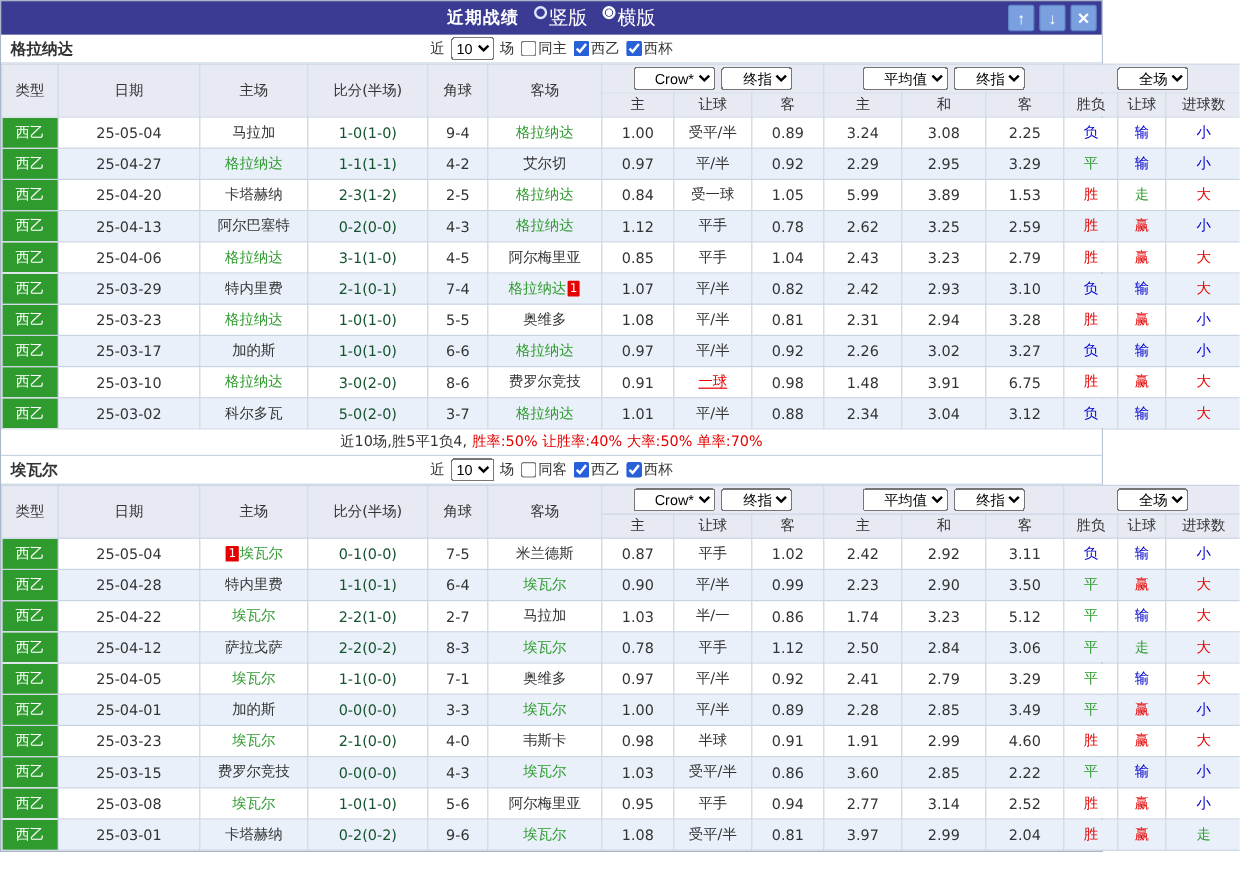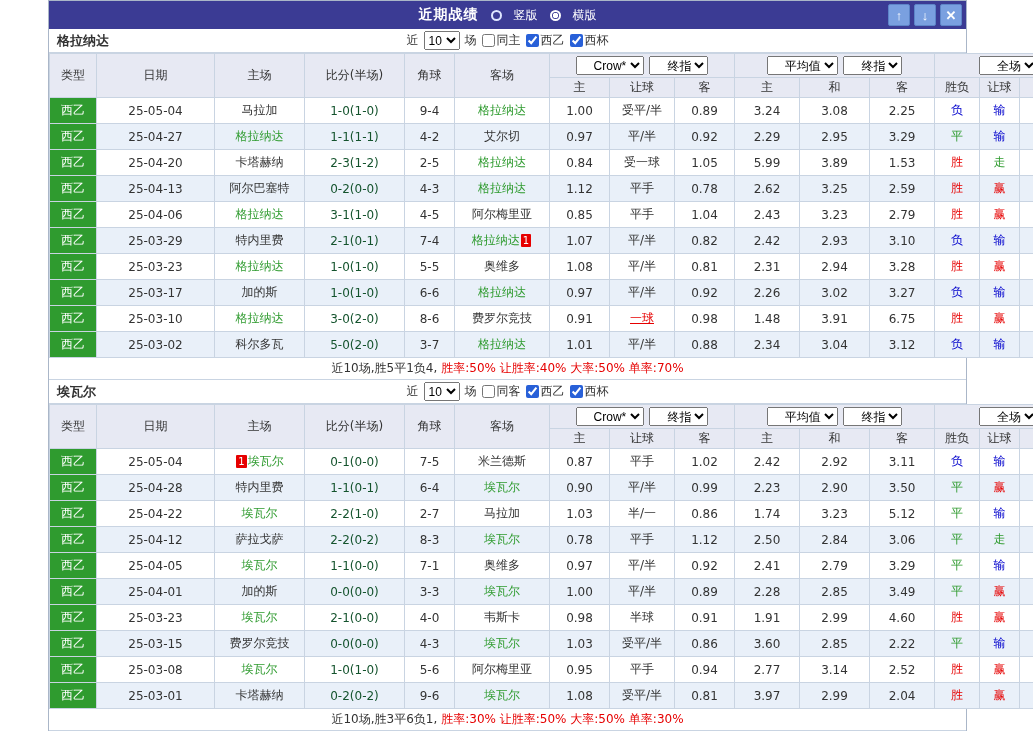--- a/index.html
+++ b/index.html
@@ -2,29 +2,29 @@
 <html><head>
 <meta charset="utf-8">
 <style>
   * { margin:0; padding:0; box-sizing:border-box; }
   html,body { background:#fff; }
   body {
     width:1033px; height:731px; overflow:hidden;
     font-family:"DejaVu Sans","Liberation Sans",sans-serif;
     font-size:12px; color:#333;
   }
-  .panel { width:919px; border:1px solid #aab6c8;margin-left:48px; }
+  .panel { width:919px; border:1px solid #aab6c8; }
 
   
   .titlebar {
     height:28px; background:#3b3b94; display:flex; align-items:center; position:relative;
   }
   .title-center { flex:1; display:flex; justify-content:center; align-items:center; gap:12px; color:#fff; }
   .title-text { font-weight:bold; font-size:14px; letter-spacing:1px; }
-  .radio { display:inline-flex; align-items:center; gap:12px; cursor:pointer; font-size:12px; color:#fff; }
+  .radio { display:inline-flex; gap:2px; cursor:pointer; font-size:16px; color:#fff; }
   .rdot { width:11px; height:11px; border:2px solid #dfe6ff; border-radius:50%; display:inline-block; background:transparent; }
   .rdot.on { border-color:#fff; background:radial-gradient(circle,#ffffff 0 2.5px,transparent 3px); }
   .win-buttons { position:absolute; right:4px; top:3px; display:flex; gap:4px; }
   .win-buttons button {
     width:22px; height:22px; background:#7aa0e0; border:1px solid #5d85c8; color:#fff;
     font-size:13px; font-weight:bold; cursor:pointer; border-radius:2px; line-height:1; padding:0;
   }
 
   
   .filter-bar {
@@ -581,19 +581,15 @@
     <td class="odds">3.97</td>
     <td class="odds">2.99</td>
     <td class="odds">2.04</td>
     <td class="c-red">胜</td>
     <td class="c-red">赢</td>
     <td class="c-green">走</td>
   </tr>
         </tbody>
     </table>
 
-    <div class="summary">
-      <span>近10场,胜3平6负1,</span>
-      <span class="stats">胜率:30% 让胜率:50% 大率:50% 单率:30%</span>
-    </div>
   </div>
 
 </div>
 
 </body></html>

